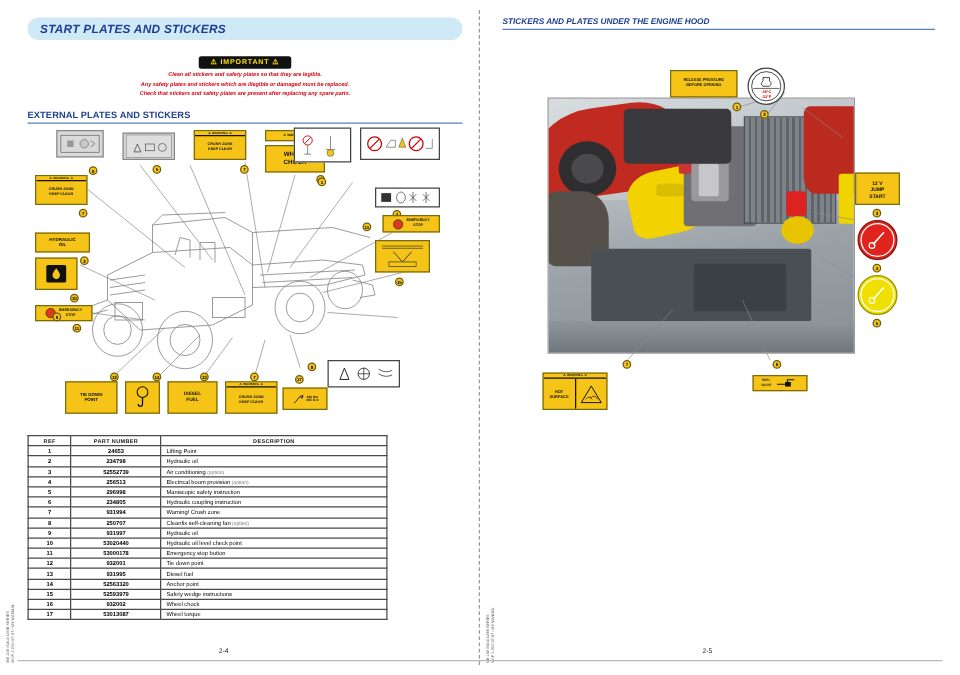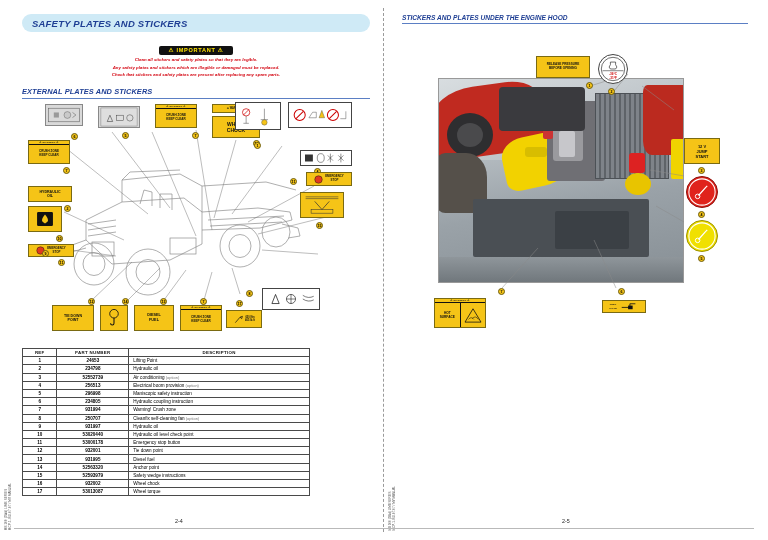--- a/index.html
+++ b/index.html
@@ -27,21 +27,21 @@
     height: 18px;
     display: flex; align-items: center;
     padding-left: 10px;
     margin-bottom: 6px;
   }
   .banner-text {
     font-size: 9.5px; font-weight: bold; font-style: italic;
     color: #1f3f94; letter-spacing: .2px;
   }
   .subhead {
-    font-size: 7.4px; font-weight: bold; font-style: italic;
+    font-size: 7.4px; font-weight: bold; 
     color: #1f3f94; letter-spacing: .1px;
     border-bottom: 1.2px solid #5b7fc4;
     padding-bottom: 2px; margin-bottom: 4px;
     display: block; width: 100%;
   }
   .subhead-right {
     font-size: 6.6px; font-weight: bold; font-style: italic;
     color: #1f3f94;
     border-bottom: 1.2px solid #5b7fc4;
     padding-bottom: 2px; margin-bottom: 4px;
@@ -141,21 +141,21 @@
   }
 </style>
 </head>
 <body>
 
 <div class="spread">
 
   <div class="page page-left">
 
     <div class="banner">
-      <span class="banner-text">SAFETY PLATES AND STICKERS</span>
+      <span class="banner-text">START PLATES AND STICKERS</span>
     </div>
 
     <div class="important-wrap">
       <div class="important-tag">
         <span>⚠</span>
         <span>IMPORTANT</span>
         <span>⚠</span>
       </div>
       <div class="important-line">Clean all stickers and safety plates so that they are legible.</div>
       <div class="important-line">Any safety plates and stickers which are illegible or damaged must be replaced.</div>

